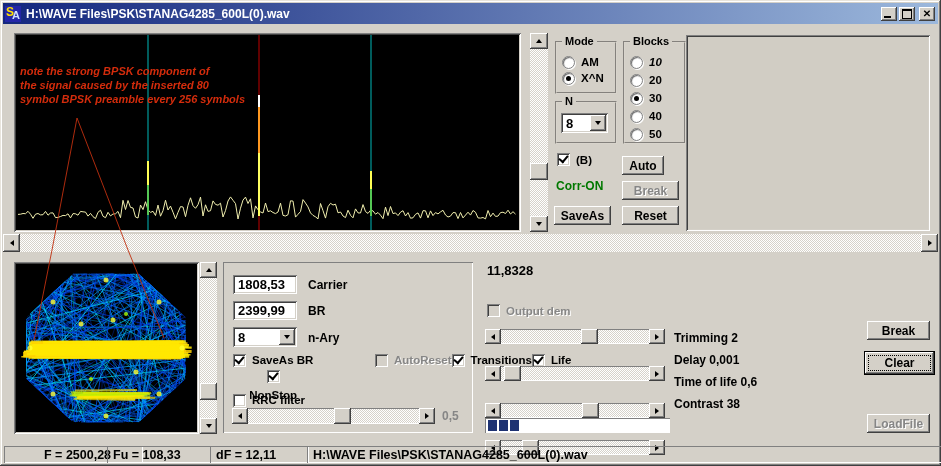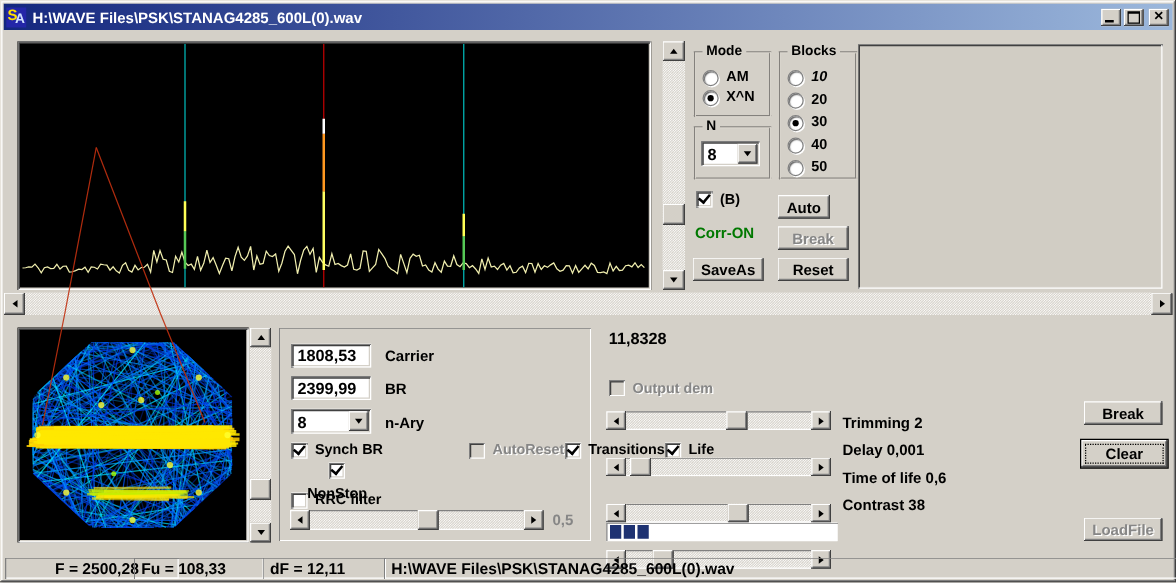--- a/index.html
+++ b/index.html
@@ -113,20 +113,25 @@
         <line x1="243" y1="0" x2="243" y2="195" stroke="#c00000" stroke-width="1"></line>
         <line x1="355" y1="0" x2="355" y2="195" stroke="#00b8b8" stroke-width="1"></line>
         <line x1="132" y1="180" x2="132" y2="150" stroke="#55c855" stroke-width="2"></line>
         <line x1="132" y1="150" x2="132" y2="126" stroke="#ffff55" stroke-width="2"></line>
         <line x1="243" y1="181" x2="243" y2="118" stroke="#ffff60" stroke-width="2"></line>
         <line x1="243" y1="118" x2="243" y2="72" stroke="#ff9820" stroke-width="2"></line>
         <line x1="243" y1="72" x2="243" y2="60" stroke="#ffffff" stroke-width="2"></line>
         <line x1="355" y1="181" x2="355" y2="154" stroke="#55c855" stroke-width="2"></line>
         <line x1="355" y1="154" x2="355" y2="136" stroke="#ffff55" stroke-width="2"></line>
       </svg>
+    <div class="annotation">
+      <div>note the strong BPSK component of</div>
+      <div>the signal caused by the inserted 80</div>
+      <div>symbol BPSK preamble every 256 symbols</div>
+    </div>
   </div>
 
   <div class="abs vscroll" style="left:530px;top:33px;width:18px;height:199px;">
     <div class="sb-btn">
         <i class="t-up"></i>
       </div>
     <div class="sb-track checker">
       <div class="sb-thumb raised" style="top:114px;height:17px;"></div>
     </div>
     <div class="sb-btn">
@@ -633,21 +638,21 @@
         <span class="combo-btn raised">
           <i class="t-down"></i>
         </span>
       </div>
     <span class="lbl abs" style="left:85px;top:69px;">n-Ary</span>
     <div class="abs" style="left:10px;top:88px;display:flex;flex-direction:column;">
         <div class="cb-row" style="height: 20px;">
           <span class="cb">
             <span class="check"></span>
           </span>
-          <span class="cb-label">Synch BR</span>
+          <span class="cb-label">SaveAs BR</span>
         </div>
         <div class="cb-row" style="height: 20px; flex-direction: column;">
           <span class="cb">
             <span class="check"></span>
           </span>
           <span class="cb-label">NonStop</span>
         </div>
         <div class="cb-row" style="height: 20px;">
           <span class="cb"></span>
           <span class="cb-label">RRC filter</span>

